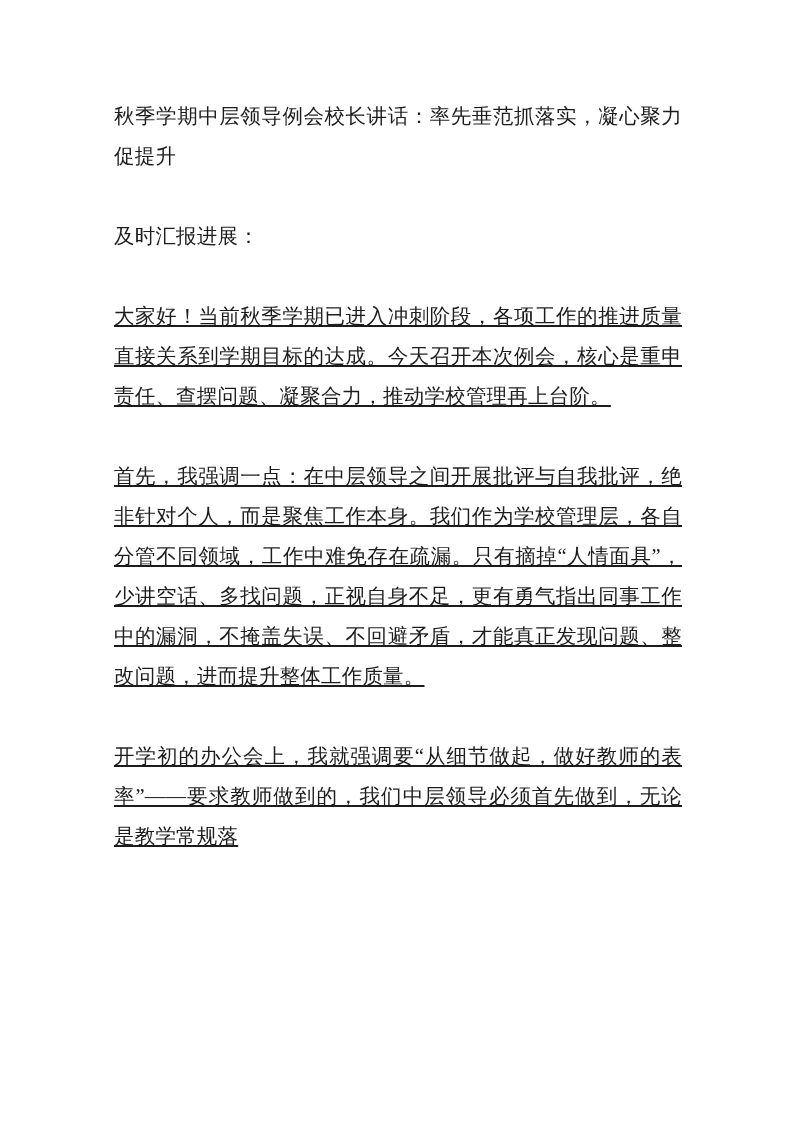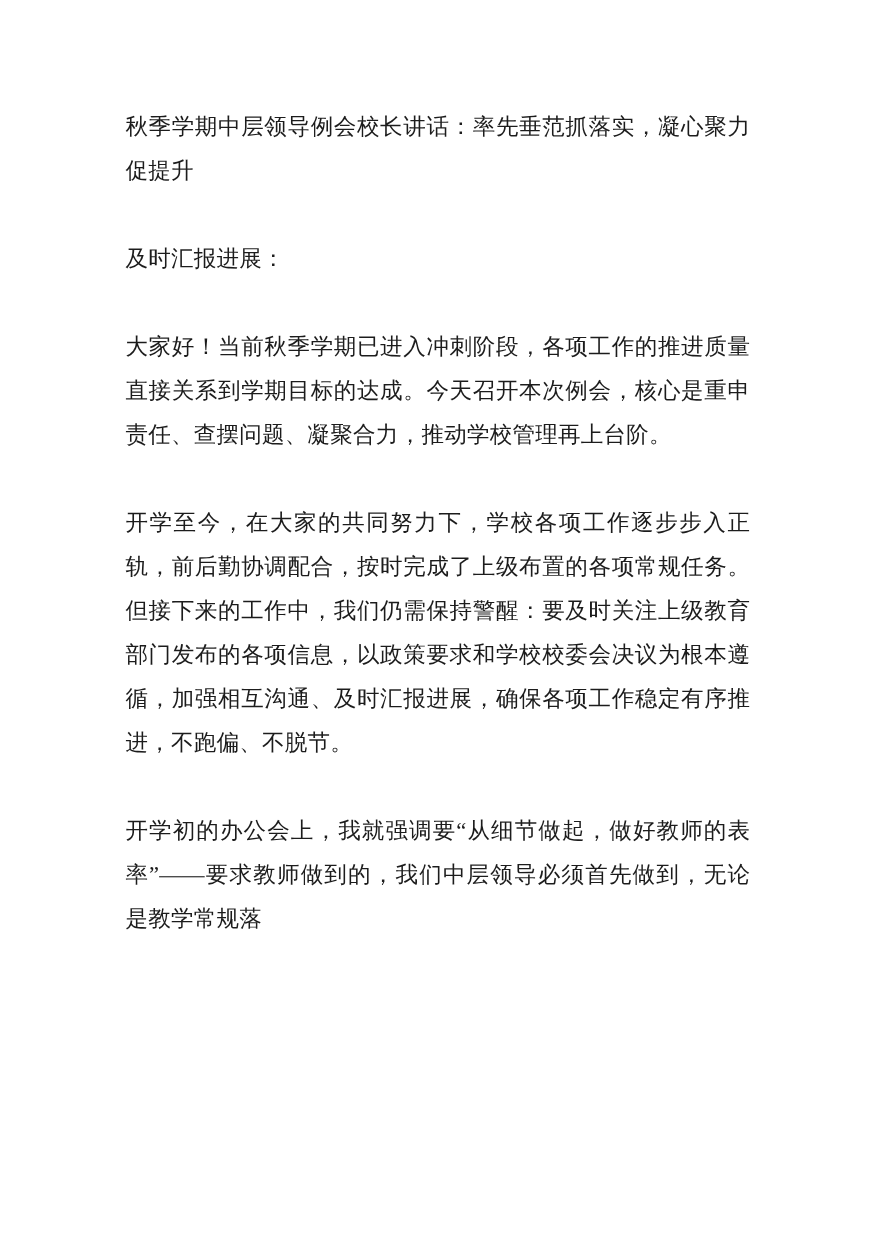--- a/index.html
+++ b/index.html
@@ -38,36 +38,37 @@
     white-space: normal;
   }
   .para.title {
     margin-bottom: 40px;
   }
   .para.salutation {
     margin-bottom: 40px;
   }
   .para.body-para {
     margin-bottom: 40px;
+    text-decoration: underline;
   }
   .para:last-child {
     margin-bottom: 0;
   }
 </style>
 </head>
 <body>
 
 <div class="page">
   <div class="doc-body">
 
     <p class="para title">秋季学期中层领导例会校长讲话：率先垂范抓落实，凝心聚力促提升</p>
 
     <p class="para salutation">及时汇报进展：</p>
 
     <p class="para body-para">大家好！当前秋季学期已进入冲刺阶段，各项工作的推进质量直接关系到学期目标的达成。今天召开本次例会，核心是重申责任、查摆问题、凝聚合力，推动学校管理再上台阶。</p>
 
+    <p class="para body-para">首先，我强调一点：在中层领导之间开展批评与自我批评，绝非针对个人，而是聚焦工作本身。我们作为学校管理层，各自分管不同领域，工作中难免存在疏漏。只有摘掉“人情面具”，少讲空话、多找问题，正视自身不足，更有勇气指出同事工作中的漏洞，不掩盖失误、不回避矛盾，才能真正发现问题、整改问题，进而提升整体工作质量。</p>
 
-    <p class="para body-para">开学至今，在大家的共同努力下，学校各项工作逐步步入正轨，前后勤协调配合，按时完成了上级布置的各项常规任务。但接下来的工作中，我们仍需保持警醒：要及时关注上级教育部门发布的各项信息，以政策要求和学校校委会决议为根本遵循，加强相互沟通、及时汇报进展，确保各项工作稳定有序推进，不跑偏、不脱节。</p>
 
     <p class="para body-para">开学初的办公会上，我就强调要“从细节做起，做好教师的表率”——要求教师做到的，我们中层领导必须首先做到，无论是教学常规落</p>
 
   </div>
 </div>
 
 </body></html>

